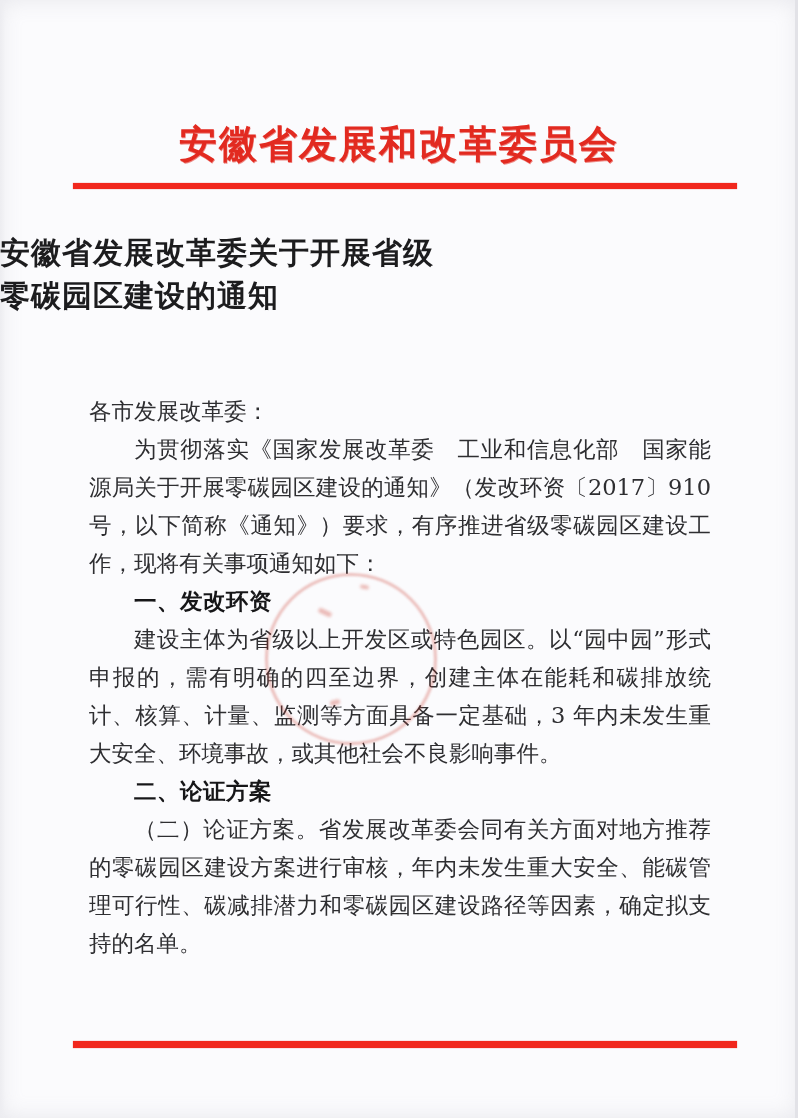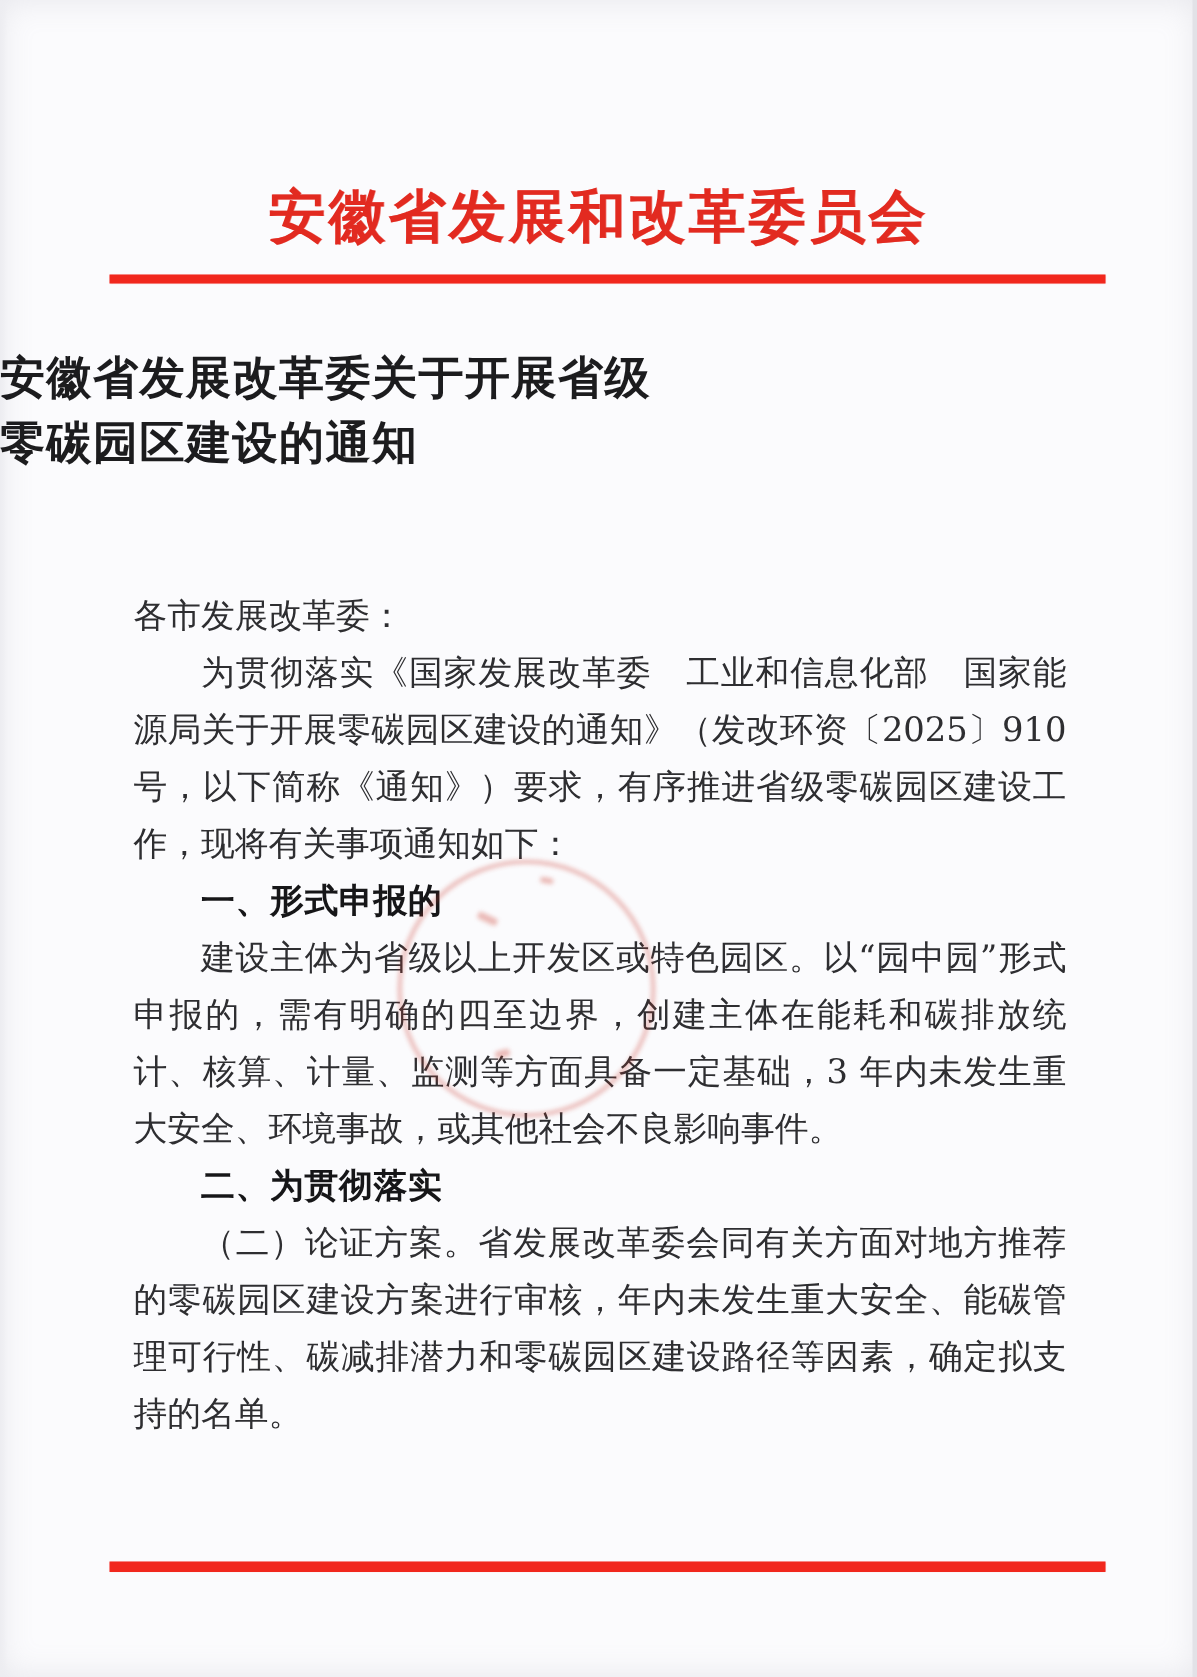--- a/index.html
+++ b/index.html
@@ -112,24 +112,24 @@
   <div class="edge-right"></div>
 
   <div class="letterhead">安徽省发展和改革委员会</div>
 
   <div class="rule rule-top"></div>
 
   <h1 class="doc-title"><span>安徽省发展改革委关于开展省级</span><br><span>零碳园区建设的通知</span></h1>
 
   <div class="doc-body">
     <p class="salutation">各市发展改革委：</p>
-    <p class="para">为贯彻落实《国家发展改革委　工业和信息化部　国家能源局关于开展零碳园区建设的通知》（发改环资〔2025〕910 号，以下简称《通知》）要求，有序推进省级零碳园区建设工作，现将有关事项通知如下：</p>
-    <p class="heading">一、形式申报的</p>
+    <p class="para">为贯彻落实《国家发展改革委　工业和信息化部　国家能源局关于开展零碳园区建设的通知》（发改环资〔2017〕910 号，以下简称《通知》）要求，有序推进省级零碳园区建设工作，现将有关事项通知如下：</p>
+    <p class="heading">一、发改环资</p>
     <p class="para">建设主体为省级以上开发区或特色园区。以“园中园”形式申报的，需有明确的四至边界，创建主体在能耗和碳排放统计、核算、计量、监测等方面具备一定基础，3 年内未发生重大安全、环境事故，或其他社会不良影响事件。</p>
-    <p class="heading">二、为贯彻落实</p>
+    <p class="heading">二、论证方案</p>
     <p class="para">（二）论证方案。省发展改革委会同有关方面对地方推荐的零碳园区建设方案进行审核，年内未发生重大安全、能碳管理可行性、碳减排潜力和零碳园区建设路径等因素，确定拟支持的名单。</p>
   </div>
 
   <div class="seal"></div>
   <div class="seal-speck speck-1"></div>
   <div class="seal-speck speck-2"></div>
   <div class="seal-speck speck-3"></div>
 
   <div class="rule rule-bottom"></div>
 

